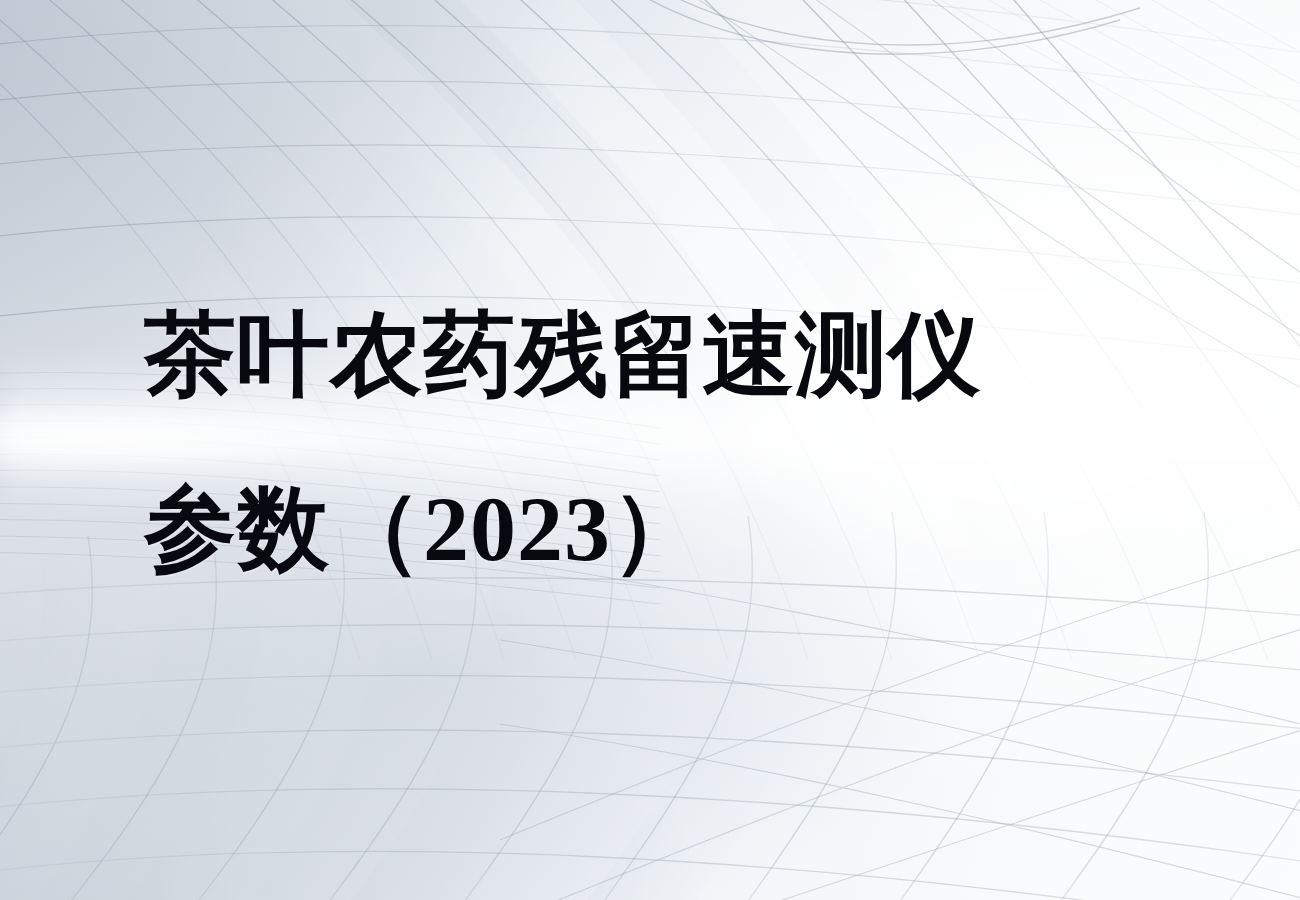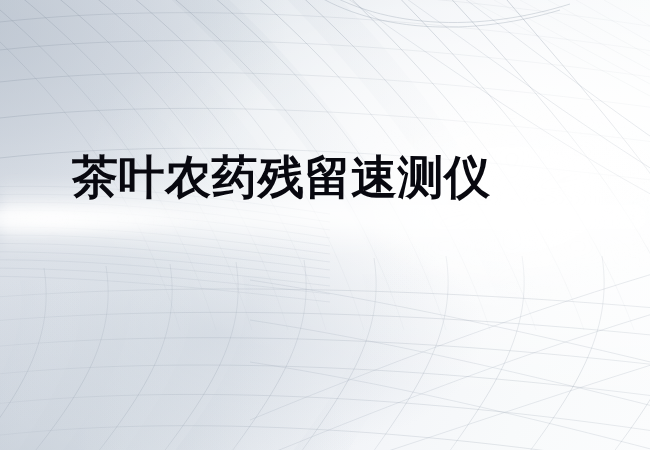--- a/index.html
+++ b/index.html
@@ -248,15 +248,16 @@
   </svg>
 
   <div class="swoosh">
     <div class="glow-upper-right"></div>
     <div class="glow-wide"></div>
     <div class="glow-left"></div>
   </div>
 
   <div class="headline">
     <div class="hl-line">茶叶农药残留速测仪</div>
+    <div class="hl-line">参数（2023）</div>
   </div>
 
 </div>
 
 </body></html>

